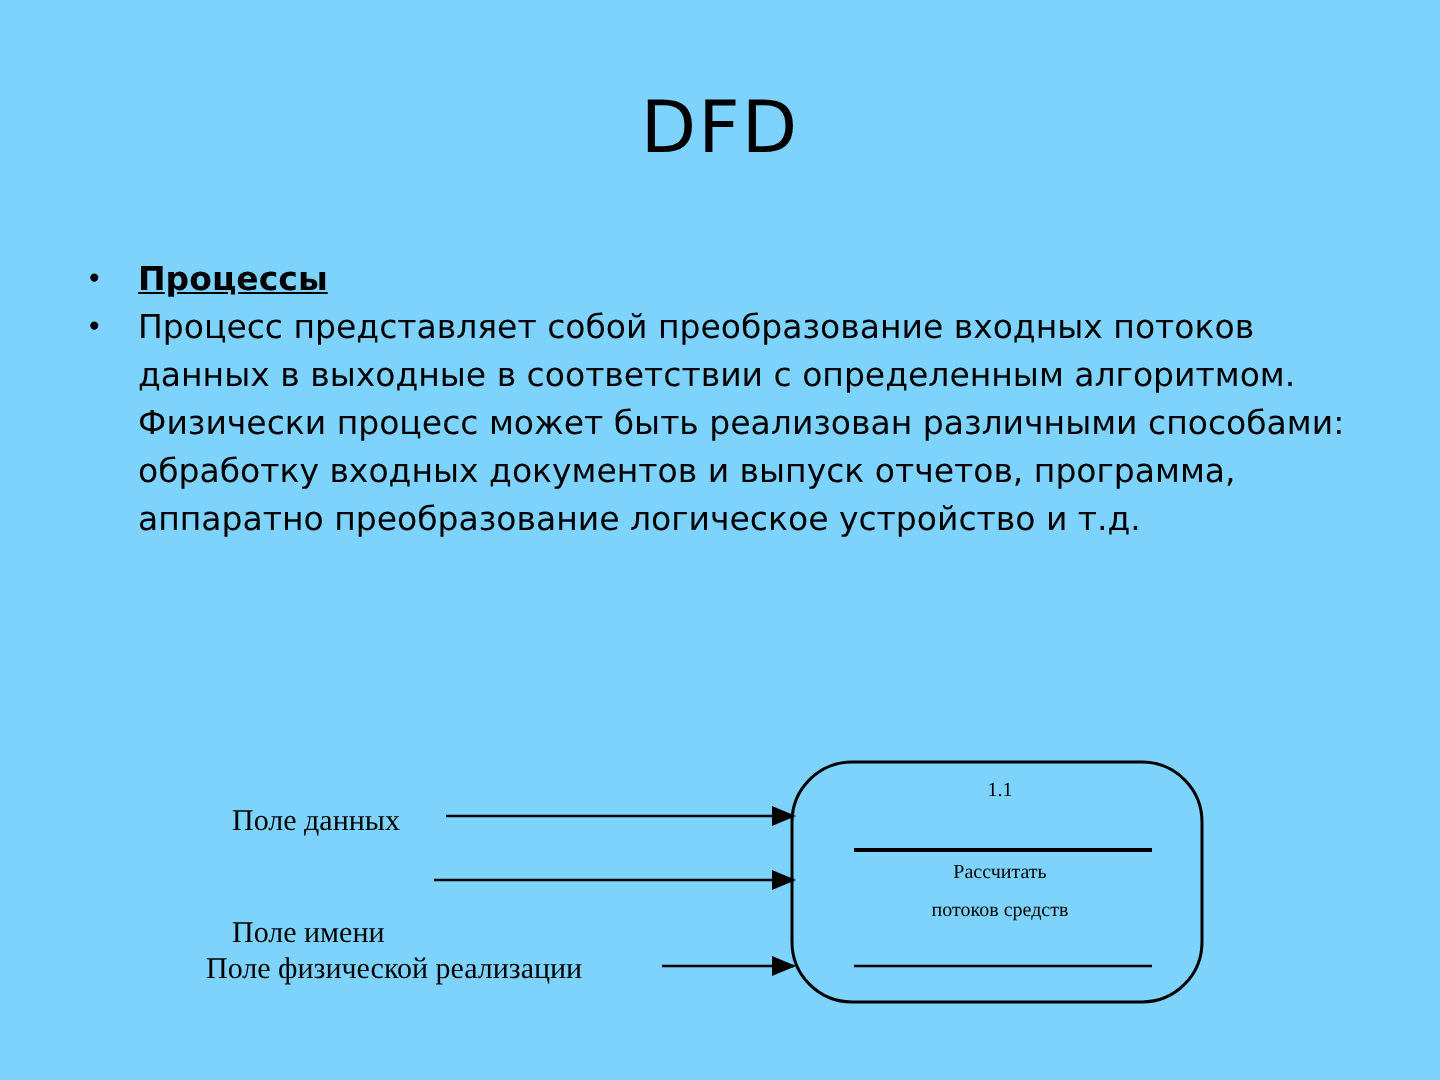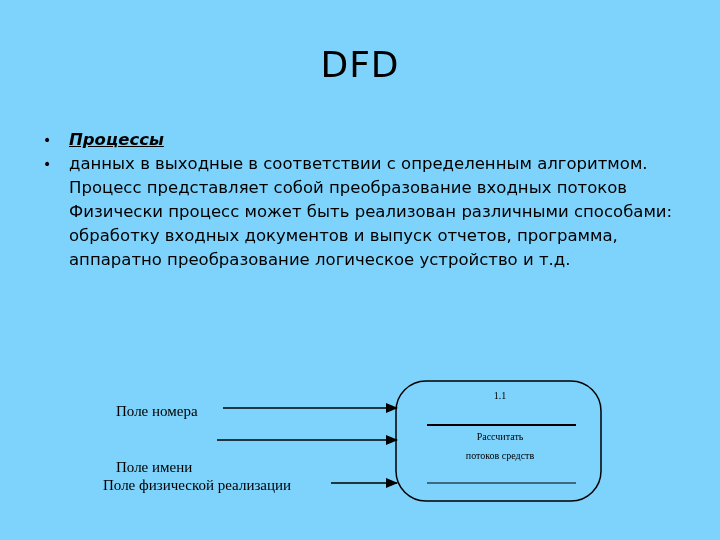--- a/index.html
+++ b/index.html
@@ -10,21 +10,21 @@
       font-family: "DejaVu Sans", sans-serif; font-size: 36px; color: #000; letter-spacing: 1px;
     }
     .bullets {
       position: absolute; left: 30px; top: 128px; width: 640px; margin: 0; padding: 0; list-style: none;
       font-family: "DejaVu Sans", sans-serif; font-size: 16.5px; line-height: 24px; color: #000;
     }
     .bullets li { position: relative; padding-left: 39px; margin: 0 0 8px 0; }
     .bullets li .dot {
       position: absolute; left: 13px; top: 0; font-size: 14px;
     }
-    .bullets li .head { font-weight: bold; font-style: italic; text-decoration: underline; }
+    .bullets li .head { font-weight: bold; text-decoration: underline; }
     .body-line { display: block; white-space: nowrap; }
 
     .diagram { position: absolute; left: 0; top: 0; width: 720px; height: 540px; }
     .dlabel {
       position: absolute; font-family: "Liberation Serif", "DejaVu Serif", serif;
       font-size: 15px; color: #000; white-space: nowrap; line-height: 16px;
     }
     .ptext {
       position: absolute; font-family: "Liberation Serif", "DejaVu Serif", serif;
       font-size: 10px; color: #000; text-align: center; white-space: nowrap; line-height: 18px;
@@ -36,22 +36,22 @@
 <div class="slide">
   <div class="title">DFD</div>
 
   <ul class="bullets">
     <li>
       <span class="dot">•</span>
       <span class="head">Процессы</span>
     </li>
     <li style="margin-top:-8px;">
       <span class="dot">•</span>
+      <span class="body-line">Процесс представляет собой преобразование входных потоков</span>
       <span class="body-line">данных в выходные в соответствии с определенным алгоритмом.</span>
-      <span class="body-line">Процесс представляет собой преобразование входных потоков</span>
       <span class="body-line">Физически процесс может быть реализован различными способами:</span>
       <span class="body-line">обработку входных документов и выпуск отчетов, программа,</span>
       <span class="body-line">аппаратно преобразование логическое устройство и т.д.</span>
     </li>
   </ul>
 
   <div class="diagram">
     <svg width="720" height="540" style="position:absolute;left:0;top:0;">
       <defs>
         <marker id="arrowhead" markerWidth="12" markerHeight="10" refX="11" refY="5" orient="auto" markerUnits="userSpaceOnUse">
@@ -62,21 +62,21 @@
       <rect x="396" y="381" width="205" height="120" rx="30" ry="30" fill="none" stroke="#000" stroke-width="1.5"></rect>
 
       <line x1="427" y1="425" x2="576" y2="425" stroke="#000" stroke-width="2"></line>
       <line x1="427" y1="483" x2="576" y2="483" stroke="#000" stroke-width="1.2"></line>
 
       <line x1="223" y1="408" x2="397" y2="408" stroke="#000" stroke-width="1.3" marker-end="url(#arrowhead)"></line>
       <line x1="217" y1="440" x2="397" y2="440" stroke="#000" stroke-width="1.3" marker-end="url(#arrowhead)"></line>
       <line x1="331" y1="483" x2="397" y2="483" stroke="#000" stroke-width="1.3" marker-end="url(#arrowhead)"></line>
     </svg>
 
-    <div class="dlabel" style="left:116px; top:403px;">Поле номера</div>
+    <div class="dlabel" style="left:116px; top:403px;">Поле данных</div>
     <div class="dlabel" style="left:116px; top:432px;margin-top:27px;">Поле имени</div>
     <div class="dlabel" style="left:103px; top:477px;">Поле физической реализации</div>
 
     <div class="ptext" style="left:400px; width:200px; top:387px;">1.1</div>
     <div class="ptext" style="left:400px; width:200px; top:428px;">Рассчитать</div>
     <div class="ptext" style="left:400px; width:200px; top:447px;">потоков средств</div>
   </div>
 </div>
 
 </body></html>

